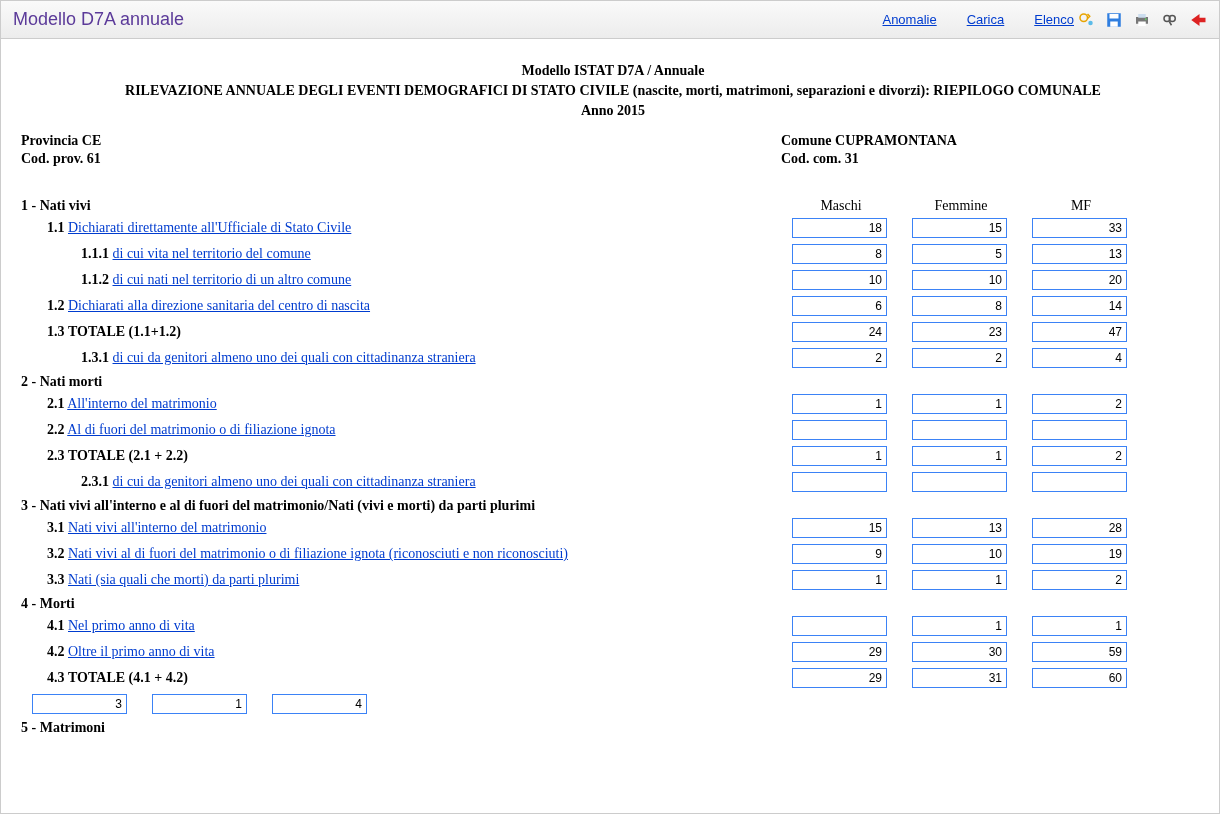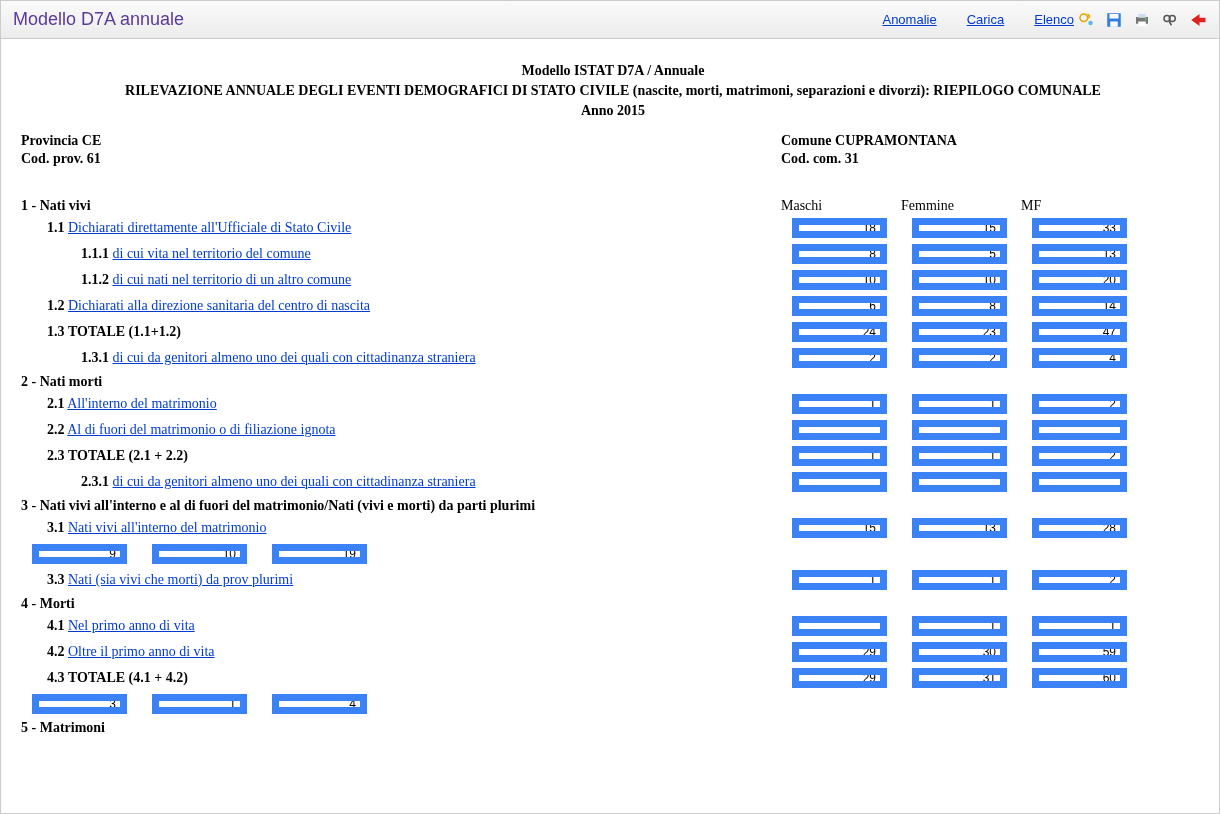--- a/index.html
+++ b/index.html
@@ -58,30 +58,30 @@
     .doc-sub { font-size: 14px; }
     .meta-row {
       display: flex;
       margin-top: 14px;
     }
     .meta-left, .meta-right { font-weight: bold; }
     .meta-left { flex: 0 0 760px; }
     .meta-right { flex: 1; }
     .col-head { display: flex; align-items: baseline; }
     .col-head .label-col { flex: 0 0 760px; }
-    .col-head .val-col { width: 120px; font-family: "Times New Roman", serif; margin-top: 25px; }
+    .col-head .val-col { width: 120px; text-align: center; font-family: "Times New Roman", serif; margin-top: 25px; }
     .sec-title { font-weight: bold; margin-top: 6px; }
     .row { display: flex; align-items: center; line-height: 24px; margin: 2px 0; }
     .row .label-col { flex: 0 0 760px; }
     .row .val-col { width: 120px; text-align: right; padding-right: 14px; }
     .val-box {
       display: inline-block;
       width: 95px;
       height: 20px;
-      border: 7px solid #3b82f6;
+      border: 1px solid #3b82f6;
       background: #fff;
       text-align: right;
       padding: 1px 4px;
       font-family: Arial, sans-serif;
       font-size: 12px;
       color: #000;
     }
     .link-txt { color: #003ccf; text-decoration: underline; }
     .bold-black { font-weight: bold; color: #000; text-decoration: none; }
     .indent-1 { padding-left: 26px; }
@@ -228,26 +228,27 @@
     </div>
 
     <div class="sec-row">3 - Nati vivi all'interno e al di fuori del matrimonio/Nati (vivi e morti) da parti plurimi</div>
     <div class="row">
       <div class="label-col indent-1"><span class="num-prefix">3.1</span> <a href="#" class="link-txt">Nati vivi all'interno del matrimonio</a></div>
       <div class="val-col"><input class="val-box" value="15" style=""></div>
       <div class="val-col"><input class="val-box" value="13" style=""></div>
       <div class="val-col"><input class="val-box" value="28" style=""></div>
     </div>
     <div class="row">
+      <div class="label-col indent-1"><span class="num-prefix">3.2</span> <a href="#" class="link-txt">Nati vivi al di fuori del matrimonio o di filiazione ignota (riconosciuti e non riconosciuti)</a></div>
       <div class="val-col"><input class="val-box" value="9" style=""></div>
       <div class="val-col"><input class="val-box" value="10" style=""></div>
       <div class="val-col"><input class="val-box" value="19" style=""></div>
     </div>
     <div class="row">
-      <div class="label-col indent-1"><span class="num-prefix">3.3</span> <a href="#" class="link-txt">Nati (sia vivi che morti) da prov plurimi</a></div>
+      <div class="label-col indent-1"><span class="num-prefix">3.3</span> <a href="#" class="link-txt">Nati (sia quali che morti) da parti plurimi</a></div>
       <div class="val-col"><input class="val-box" value="1" style=""></div>
       <div class="val-col"><input class="val-box" value="1" style=""></div>
       <div class="val-col"><input class="val-box" value="2" style=""></div>
     </div>
 
     <div class="sec-row">4 - Morti</div>
     <div class="row">
       <div class="label-col indent-1"><span class="num-prefix">4.1</span> <a href="#" class="link-txt">Nel primo anno di vita</a></div>
       <div class="val-col"><input class="val-box" value="" style=""></div>
       <div class="val-col"><input class="val-box" value="1" style=""></div>

